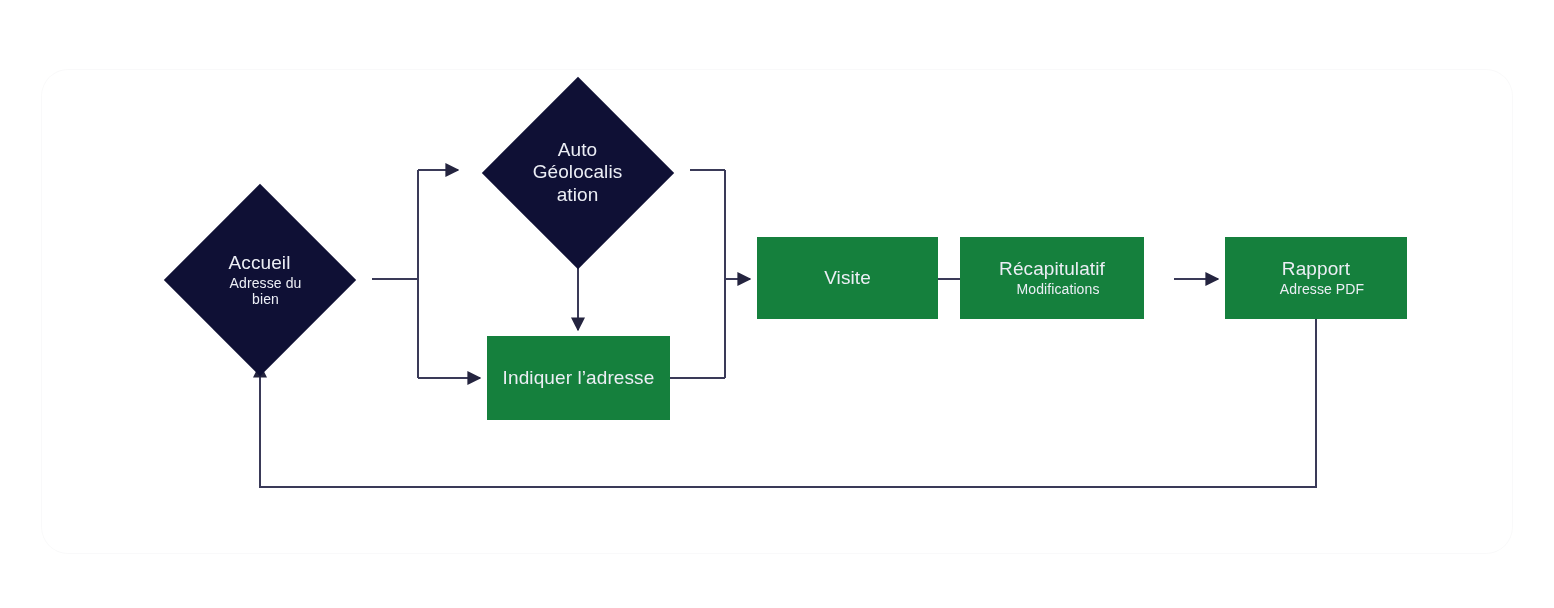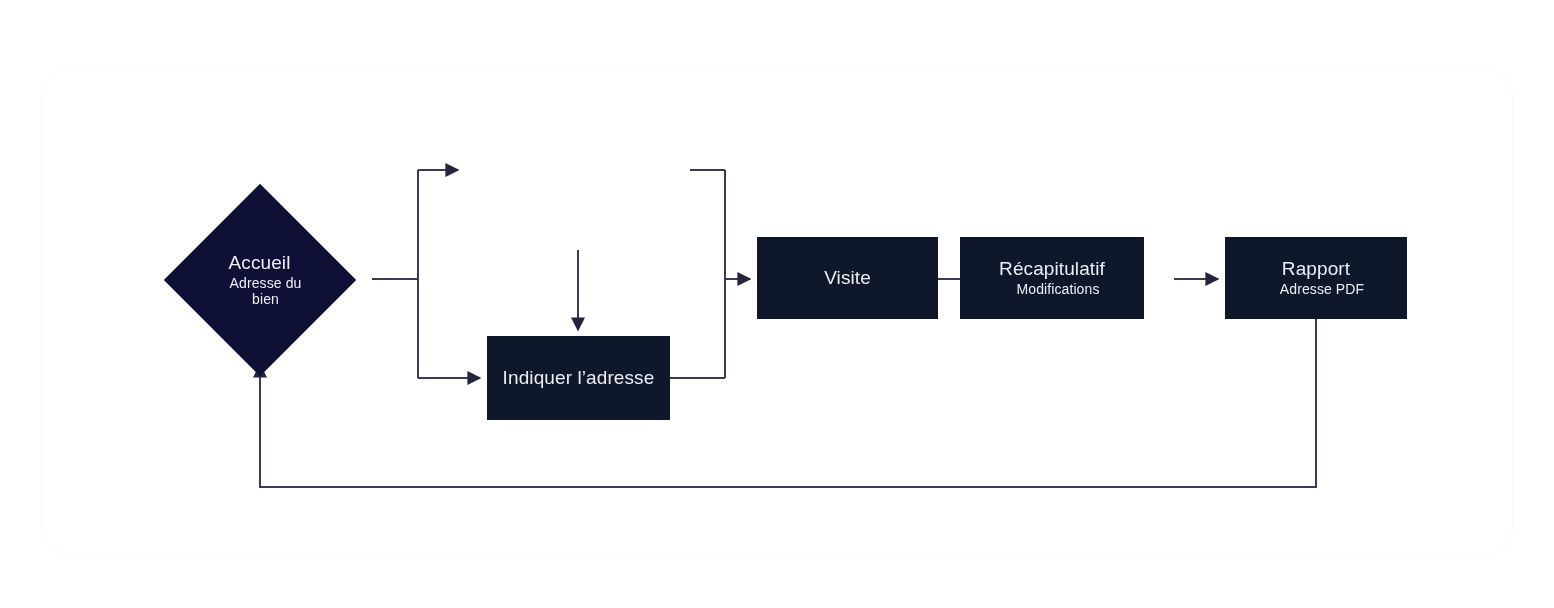--- a/index.html
+++ b/index.html
@@ -54,21 +54,21 @@
     white-space: pre-line;
   }
   .node .subtitle {
     font-size: 14px;
     letter-spacing: 0.1px;
     margin-top: 1px;
     margin-left: 12px;
   }
   
   .rect {
-    background: #0f172a;
+    background: #15803d;
     text-align: center;
   }
   
   .diamond {
     background: transparent;
   }
   .diamond .facet {
     position: absolute;
     left: 50%;
     top: 50%;
@@ -127,20 +127,28 @@
 
   <div class="node diamond" style="left:147px; top:202px; width:225px; height:155px;">
     <div class="facet" style="width:136px; height:136px;"></div>
     <div class="label">
       <div class="title">Accueil</div>
       <div class="subtitle" style="white-space:pre-line;">Adresse du
 bien</div>
     </div>
   </div>
 
+  <div class="node diamond" style="left:465px; top:95px; width:225px; height:155px;">
+    <div class="facet" style="width:136px; height:136px;"></div>
+    <div class="label">
+      <div class="title">Auto
+Géolocalis
+ation</div>
+    </div>
+  </div>
 
   <div class="node rect" style="left:487px; top:336px; width:183px; height:84px;">
     <div class="title">Indiquer l’adresse</div>
   </div>
 
   <div class="node rect" style="left:757px; top:237px; width:181px; height:82px;">
     <div class="title">Visite</div>
   </div>
 
   <div class="node rect" style="left:960px; top:237px; width:184px; height:82px;">

